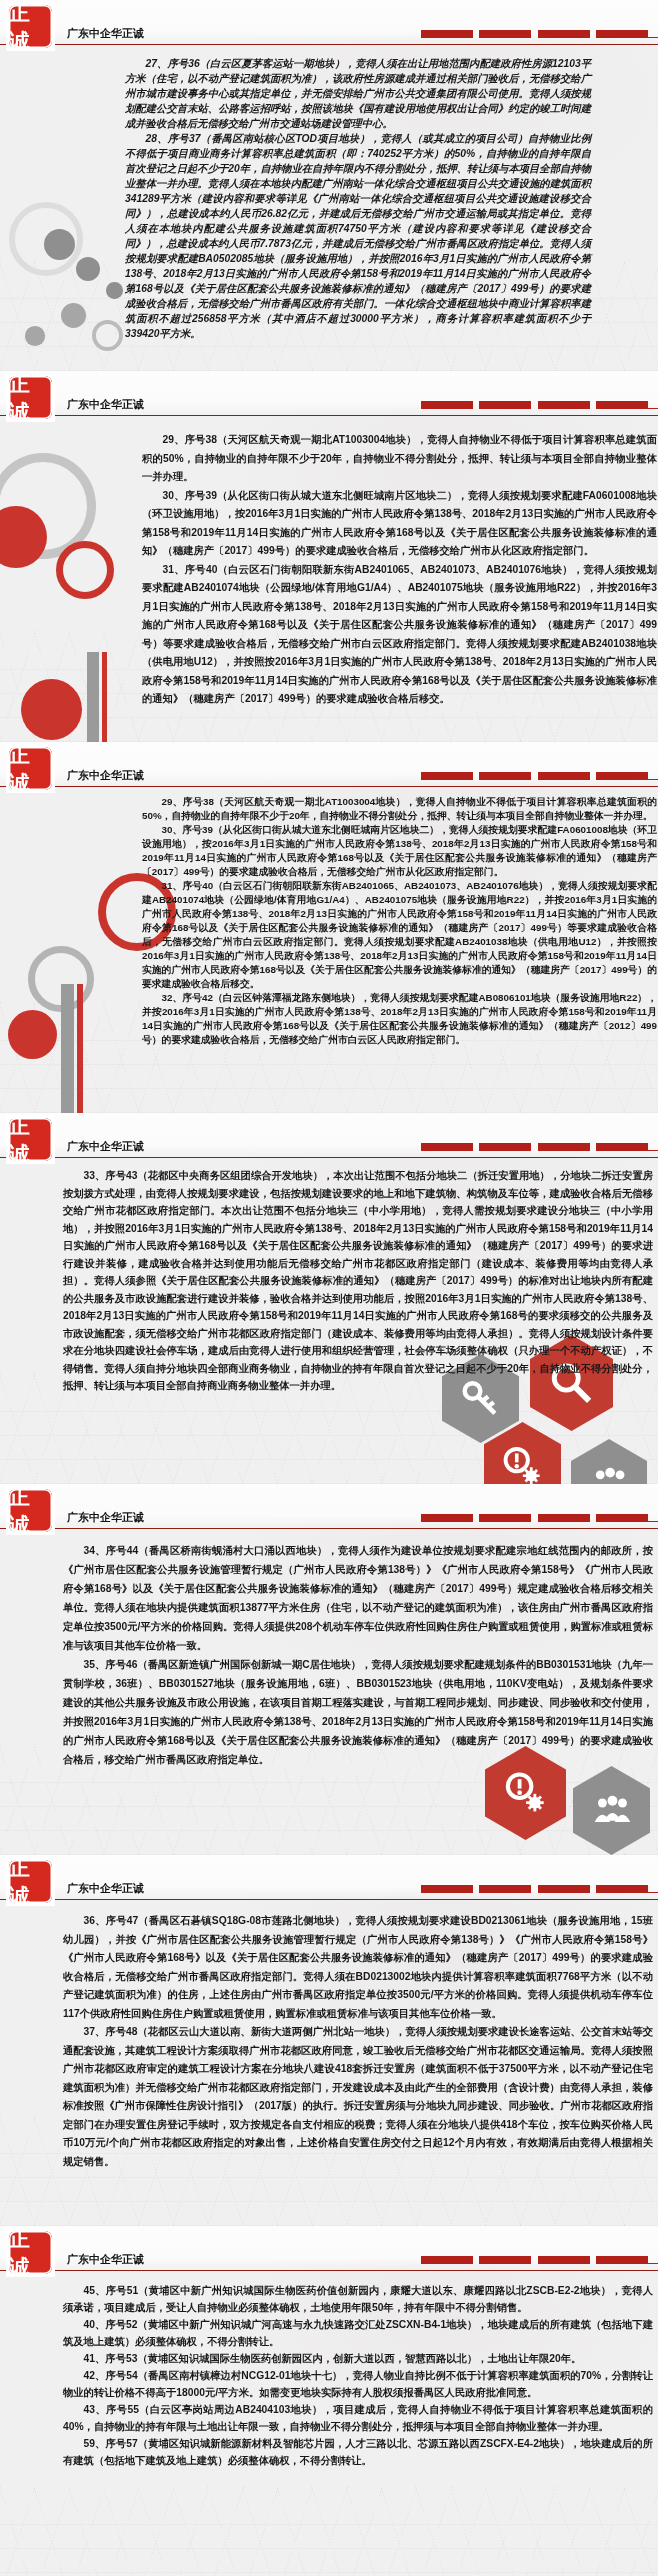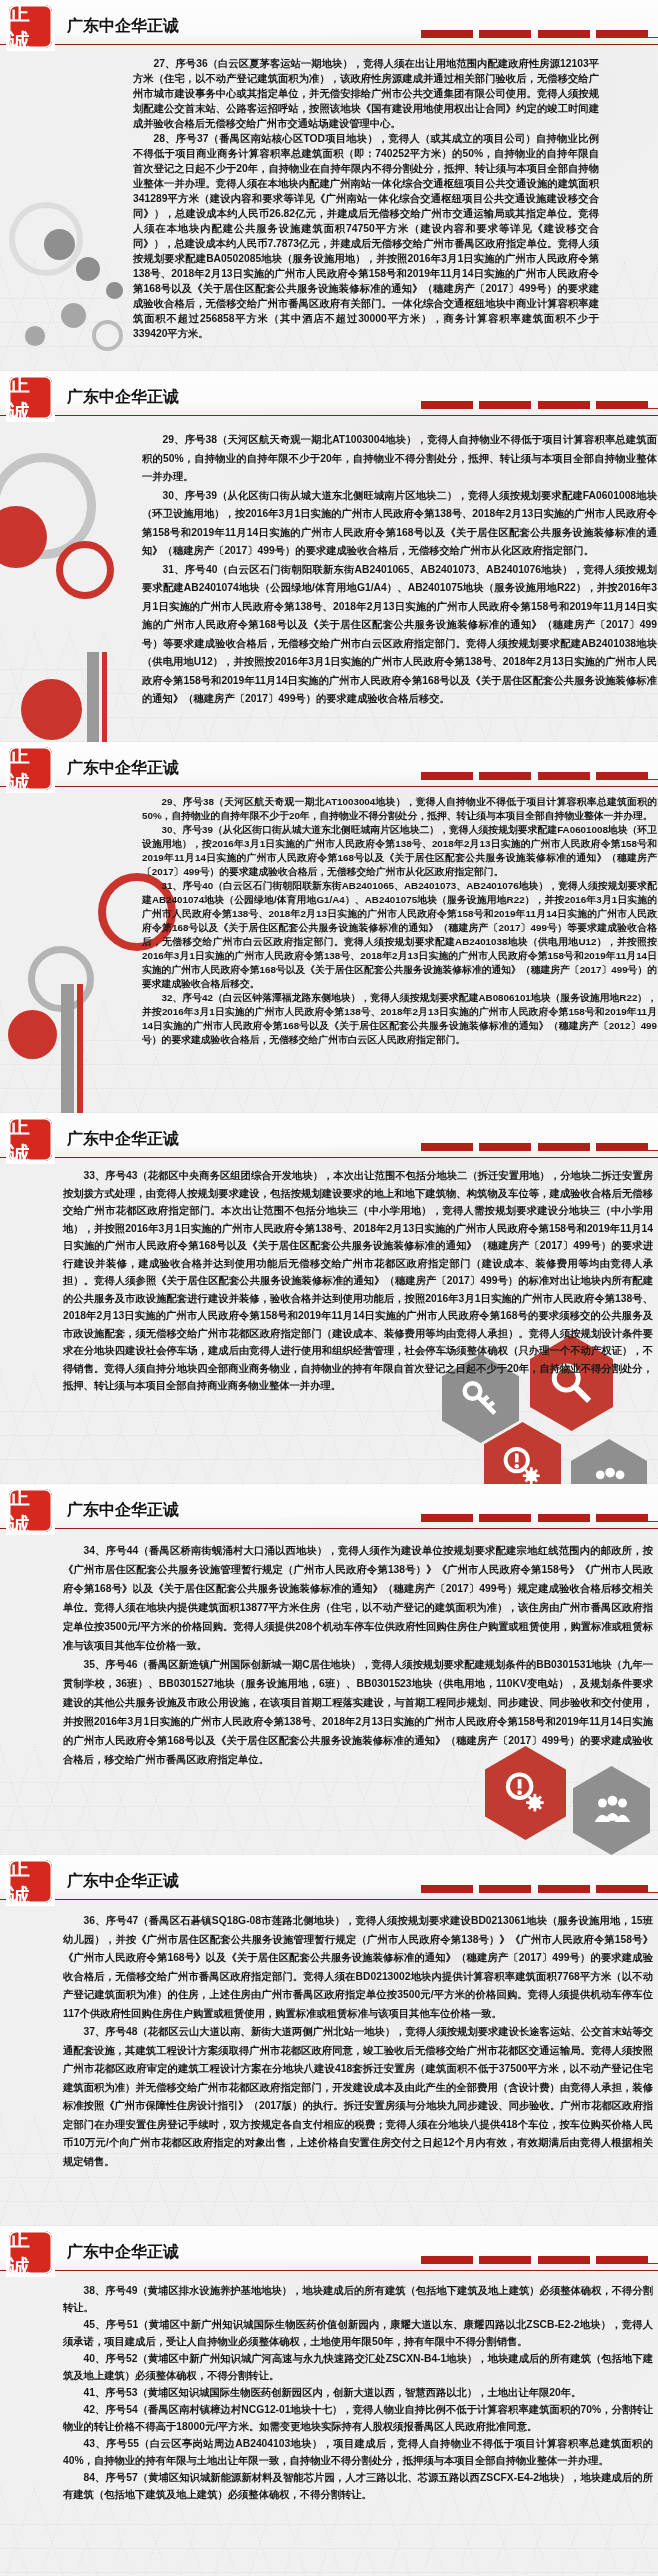--- a/index.html
+++ b/index.html
@@ -10,28 +10,28 @@
     background:
       repeating-linear-gradient(72deg, rgba(120,120,120,.14) 0 0.5px, transparent 0.5px 33px),
       repeating-linear-gradient(-72deg, rgba(120,120,120,.14) 0 0.5px, transparent 0.5px 33px),
       repeating-linear-gradient(0deg, rgba(120,120,120,.10) 0 0.5px, transparent 0.5px 24px);}
   
   .hdr{position:absolute;left:0;top:0;right:0;height:45px;background:linear-gradient(#fdfdfd,#fbfbfb 70%,rgba(251,251,251,0));z-index:5;}
   .hdr-line{position:absolute;left:0;top:44px;right:0;height:1px;background:#8f1d14;}
   .logo{position:absolute;left:6.2px;top:2.1px;width:49px;height:49px;background:#fff;display:flex;align-items:center;justify-content:center;z-index:6;}
   .logo-inner{width:43px;height:43px;background:#d5281e;border-radius:7.2px;box-shadow:inset 0 0 0 1.5px #fff,inset 0 0 0 3.6px #d5281e;
     color:#fff;font-weight:bold;font-size:20.6px;display:flex;align-items:center;justify-content:center;letter-spacing:1px;}
-  .hdr-title{position:absolute;left:67px;top:16px;font-size:16px;font-weight:bold;color:#141414;font-family:Liberation Mono, monospace;}
+  .hdr-title{position:absolute;left:67px;top:26px;font-size:11px;font-weight:bold;color:#141414;font-family:Liberation Mono, monospace;}
   .hdr-bars{position:absolute;right:11.3px;top:30px;display:flex;gap:6.2px;}
   .hdr-bars span{display:block;width:52px;height:7.7px;background:#b32019;}
   .hdr-tail{position:absolute;right:0;top:37px;width:12.4px;height:1px;background:#b32019;}
   
   .txt{position:absolute;font-weight:bold;color:#181818;text-align:justify;z-index:3;}
   .txt p{margin:0;text-indent:2em;}
-  .s1 .txt{left:133px;top:56px;width:466px;font-size:10.3px;line-height:15px;}
+  .s1 .txt{left:125px;top:56px;width:466px;font-size:10.3px;line-height:15px;font-style:italic;}
   .s2 .txt{left:142px;top:60px;width:515px;font-size:10.3px;line-height:18.5px;}
   .s3 .txt{left:142px;top:53px;width:515px;font-size:9.8px;line-height:14px;}
   .s4 .txt{left:63px;top:54px;width:590px;font-size:10.3px;line-height:17.5px;}
   .s5 .txt{left:63px;top:57px;width:590px;font-size:10.3px;line-height:19px;}
   .s6 .txt{left:63px;top:57px;width:590px;font-size:10.3px;line-height:18.5px;}
   .s7 .txt{left:63px;top:56px;width:590px;font-size:10.3px;line-height:17px;}
   
   .deco{position:absolute;inset:0;pointer-events:none;z-index:1;}
   .disc,.ringc{position:absolute;border-radius:50%;}
   .bar-v{position:absolute;}
@@ -265,22 +265,21 @@
     <div class="hdr-line"></div>
     <div class="hdr-bars">
         <span></span>
         <span></span>
         <span></span>
         <span></span>
       </div>
     <div class="hdr-tail"></div>
   </div>
   <div class="txt">
-    <p>38、序号49（黄埔区排水设施养护基地地块），地块建成后的所有建筑（包括地下建筑及地上建筑）必须整体确权，不得分割转让。</p>
     <p>45、序号51（黄埔区中新广州知识城国际生物医药价值创新园内，康耀大道以东、康耀四路以北ZSCB-E2-2地块），竞得人须承诺，项目建成后，受让人自持物业必须整体确权，土地使用年限50年，持有年限中不得分割销售。</p>
     <p>40、序号52（黄埔区中新广州知识城广河高速与永九快速路交汇处ZSCXN-B4-1地块），地块建成后的所有建筑（包括地下建筑及地上建筑）必须整体确权，不得分割转让。</p>
     <p>41、序号53（黄埔区知识城国际生物医药创新园区内，创新大道以西，智慧西路以北），土地出让年限20年。</p>
     <p>42、序号54（番禺区南村镇樟边村NCG12-01地块十七），竞得人物业自持比例不低于计算容积率建筑面积的70%，分割转让物业的转让价格不得高于18000元/平方米。如需变更地块实际持有人股权须报番禺区人民政府批准同意。</p>
     <p>43、序号55（白云区亭岗站周边AB2404103地块），项目建成后，竞得人自持物业不得低于项目计算容积率总建筑面积的40%，自持物业的持有年限与土地出让年限一致，自持物业不得分割处分，抵押须与本项目全部自持物业整体一并办理。</p>
-    <p>84、序号57（黄埔区知识城新能源新材料及智能芯片园，人才三路以北、芯源五路以西ZSCFX-E4-2地块），地块建成后的所有建筑（包括地下建筑及地上建筑）必须整体确权，不得分割转让。</p>
+    <p>59、序号57（黄埔区知识城新能源新材料及智能芯片园，人才三路以北、芯源五路以西ZSCFX-E4-2地块），地块建成后的所有建筑（包括地下建筑及地上建筑）必须整体确权，不得分割转让。</p>
   </div>
 </section>
 
 
 </body></html>

